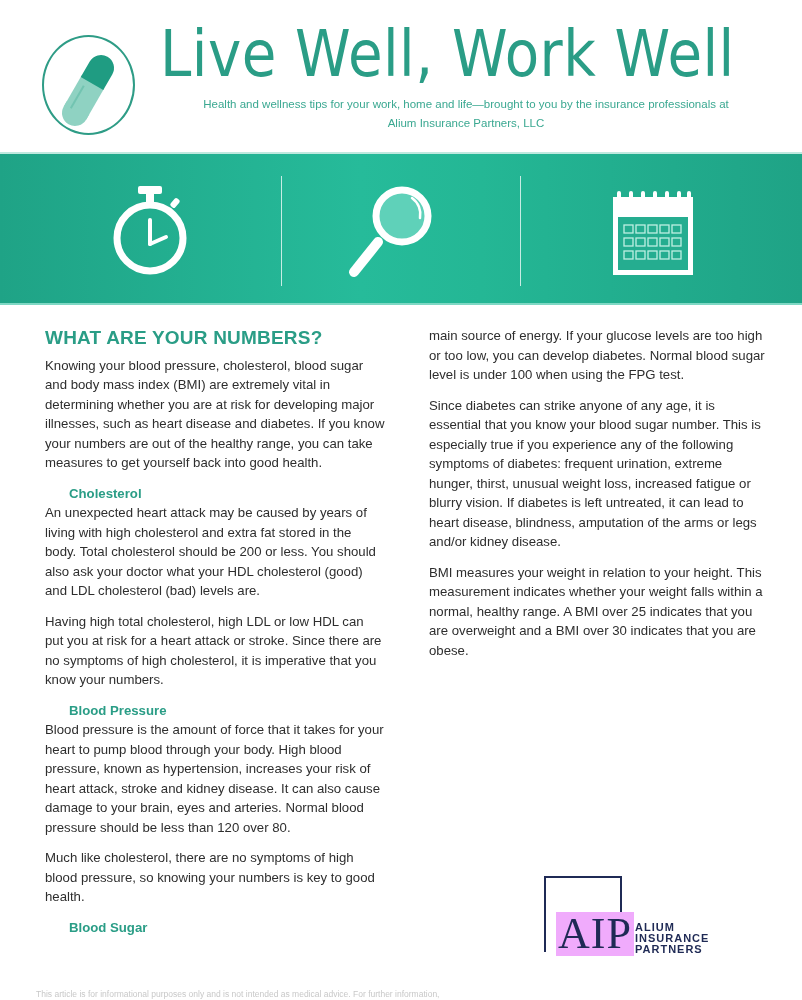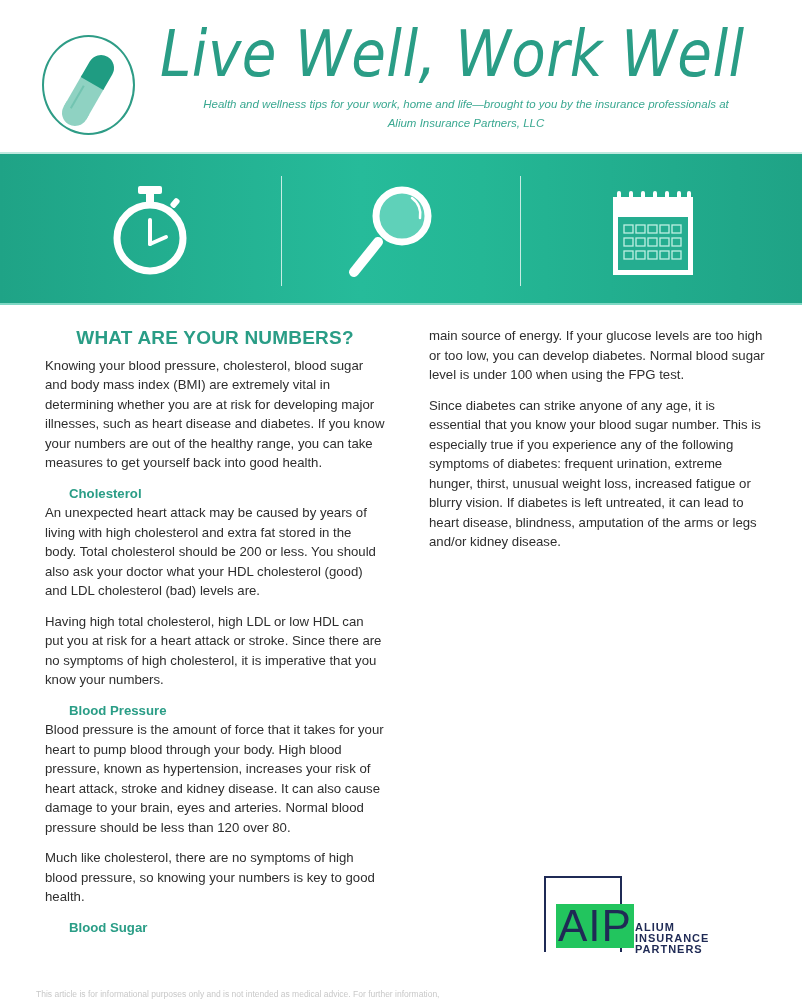--- a/index.html
+++ b/index.html
@@ -1,41 +1,41 @@
 <!DOCTYPE html>
 <html><head>
 <meta charset="utf-8">
 <style>
   * { margin: 0; padding: 0; box-sizing: border-box; }
   html, body { width: 802px; height: 1000px; background: #ffffff; overflow: hidden; }
   body { font-family: "Liberation Sans", sans-serif; color: #2b2b2b; position: relative; }
 
-  .header { position: absolute; left: 0; top: 0; width: 636px; height: 150px; font-style: italic; }
+  .header { position: absolute; left: 0; top: 0; width: 636px; height: 150px; }
   .logo-circle { position: absolute; left: 42px; top: 35px; width: 93px; height: 100px; border: 2px solid #2e9c86; border-radius: 50%; }
   .logo-circle svg { position: absolute; left: 0; top: 0; }
   .title { position: absolute; left: 160px; top: 22px; font-size: 64px; color: #2a9d86; letter-spacing: 0.5px; line-height: 1; white-space: nowrap; font-family: "DejaVu Sans", sans-serif; font-weight: normal; transform: scaleX(0.88); transform-origin: left top; }
   .subtitle { position: absolute; left: 166px; top: 95px; width: 600px; font-size: 11.5px; color: #3aa891; line-height: 19px; text-align: center; }
 
   .banner { position: absolute; left: 0; top: 152px; width: 802px; height: 153px;
     background: linear-gradient(90deg, #1fa386 0%, #26bb9a 45%, #24b795 60%, #1fa386 100%);
     border-top: 2px solid #bfe9df; border-bottom: 2px solid #7fd8c4; }
   .banner .divider { position: absolute; top: 22px; width: 1px; height: 110px; background: rgba(255,255,255,0.75); }
   .banner .icon { position: absolute; }
 
   .col { position: absolute; top: 320px; width: 340px; font-size: 13.2px; line-height: 19.5px; color: #2e2e2e; }
   .col-left { left: 45px; }
   .col-right { left: 429px; top: 326px; }
-  .h-main { font-size: 19px; font-weight: bold; color: #2a9d86; margin: 8px 0 8px 0; letter-spacing: 0.2px; text-align: center; }
+  .h-main { font-size: 19px; font-weight: bold; color: #2a9d86; margin: 8px 0 8px 0; letter-spacing: 0.2px; }
   .h-sub { font-size: 13.2px; font-weight: bold; color: #2a9d86; margin-top: 0; margin-left: 24px; }
   .para { margin-bottom: 11px; }
   .link { color: #2a7bb0; text-decoration: underline; word-break: break-all; }
 
   .aip-logo { position: absolute; left: 544px; top: 876px; width: 180px; height: 80px; }
   .aip-box { position: absolute; left: 0; top: 0; width: 78px; height: 76px; border-left: 2px solid #1f2a55; border-top: 2px solid #1f2a55; border-right: 2px solid #1f2a55; border-bottom: none; }
-  .aip-letters { position: absolute; left: 12px; top: 28px; font-family: Liberation Sans, sans-serif; font-size: 44px; color: #1f2a55; letter-spacing: 1px; line-height: 1; background: #22c55e; padding: 0 2px; }
+  .aip-letters { position: absolute; left: 12px; top: 36px; font-family: Liberation Serif, serif; font-size: 44px; color: #1f2a55; letter-spacing: 1px; line-height: 1; background: #f0abfc; padding: 0 2px; }
   .aip-words { position: absolute; left: 91px; top: 46px; font-size: 11px; color: #1f2a55; line-height: 11px; letter-spacing: 1px; font-weight: bold; }
 
   .footer { position: absolute; left: 36px; top: 989px; font-size: 8.5px; color: #c8c8c8; white-space: nowrap; }
 </style>
 </head>
 <body>
 
 <div class="header">
   <div class="logo-circle">
     <svg width="93" height="100" viewBox="0 0 93 100">
@@ -116,20 +116,21 @@
   <p class="para">Having high total cholesterol, high LDL or low HDL can put you at risk for a heart attack or stroke. Since there are no symptoms of high cholesterol, it is imperative that you know your numbers.</p>
   <h2 class="h-sub">Blood Pressure</h2>
   <p class="para">Blood pressure is the amount of force that it takes for your heart to pump blood through your body. High blood pressure, known as hypertension, increases your risk of heart attack, stroke and kidney disease. It can also cause damage to your brain, eyes and arteries. Normal blood pressure should be less than 120 over 80.</p>
   <p class="para">Much like cholesterol, there are no symptoms of high blood pressure, so knowing your numbers is key to good health.</p>
   <h2 class="h-sub">Blood Sugar</h2>
 </div>
 
 <div class="col col-right">
   <p class="para">main source of energy. If your glucose levels are too high or too low, you can develop diabetes. Normal blood sugar level is under 100 when using the FPG test.</p>
   <p class="para">Since diabetes can strike anyone of any age, it is essential that you know your blood sugar number. This is especially true if you experience any of the following symptoms of diabetes: frequent urination, extreme hunger, thirst, unusual weight loss, increased fatigue or blurry vision. If diabetes is left untreated, it can lead to heart disease, blindness, amputation of the arms or legs and/or kidney disease.</p>
+  <p class="para">BMI measures your weight in relation to your height. This measurement indicates whether your weight falls within a normal, healthy range. A BMI over 25 indicates that you are overweight and a BMI over 30 indicates that you are obese.</p>
 </div>
 
 <div class="aip-logo">
   <div class="aip-box"></div>
   <div class="aip-letters">AIP</div>
   <div class="aip-words">
     <div>ALIUM</div>
     <div>INSURANCE</div>
     <div>PARTNERS</div>
   </div>

